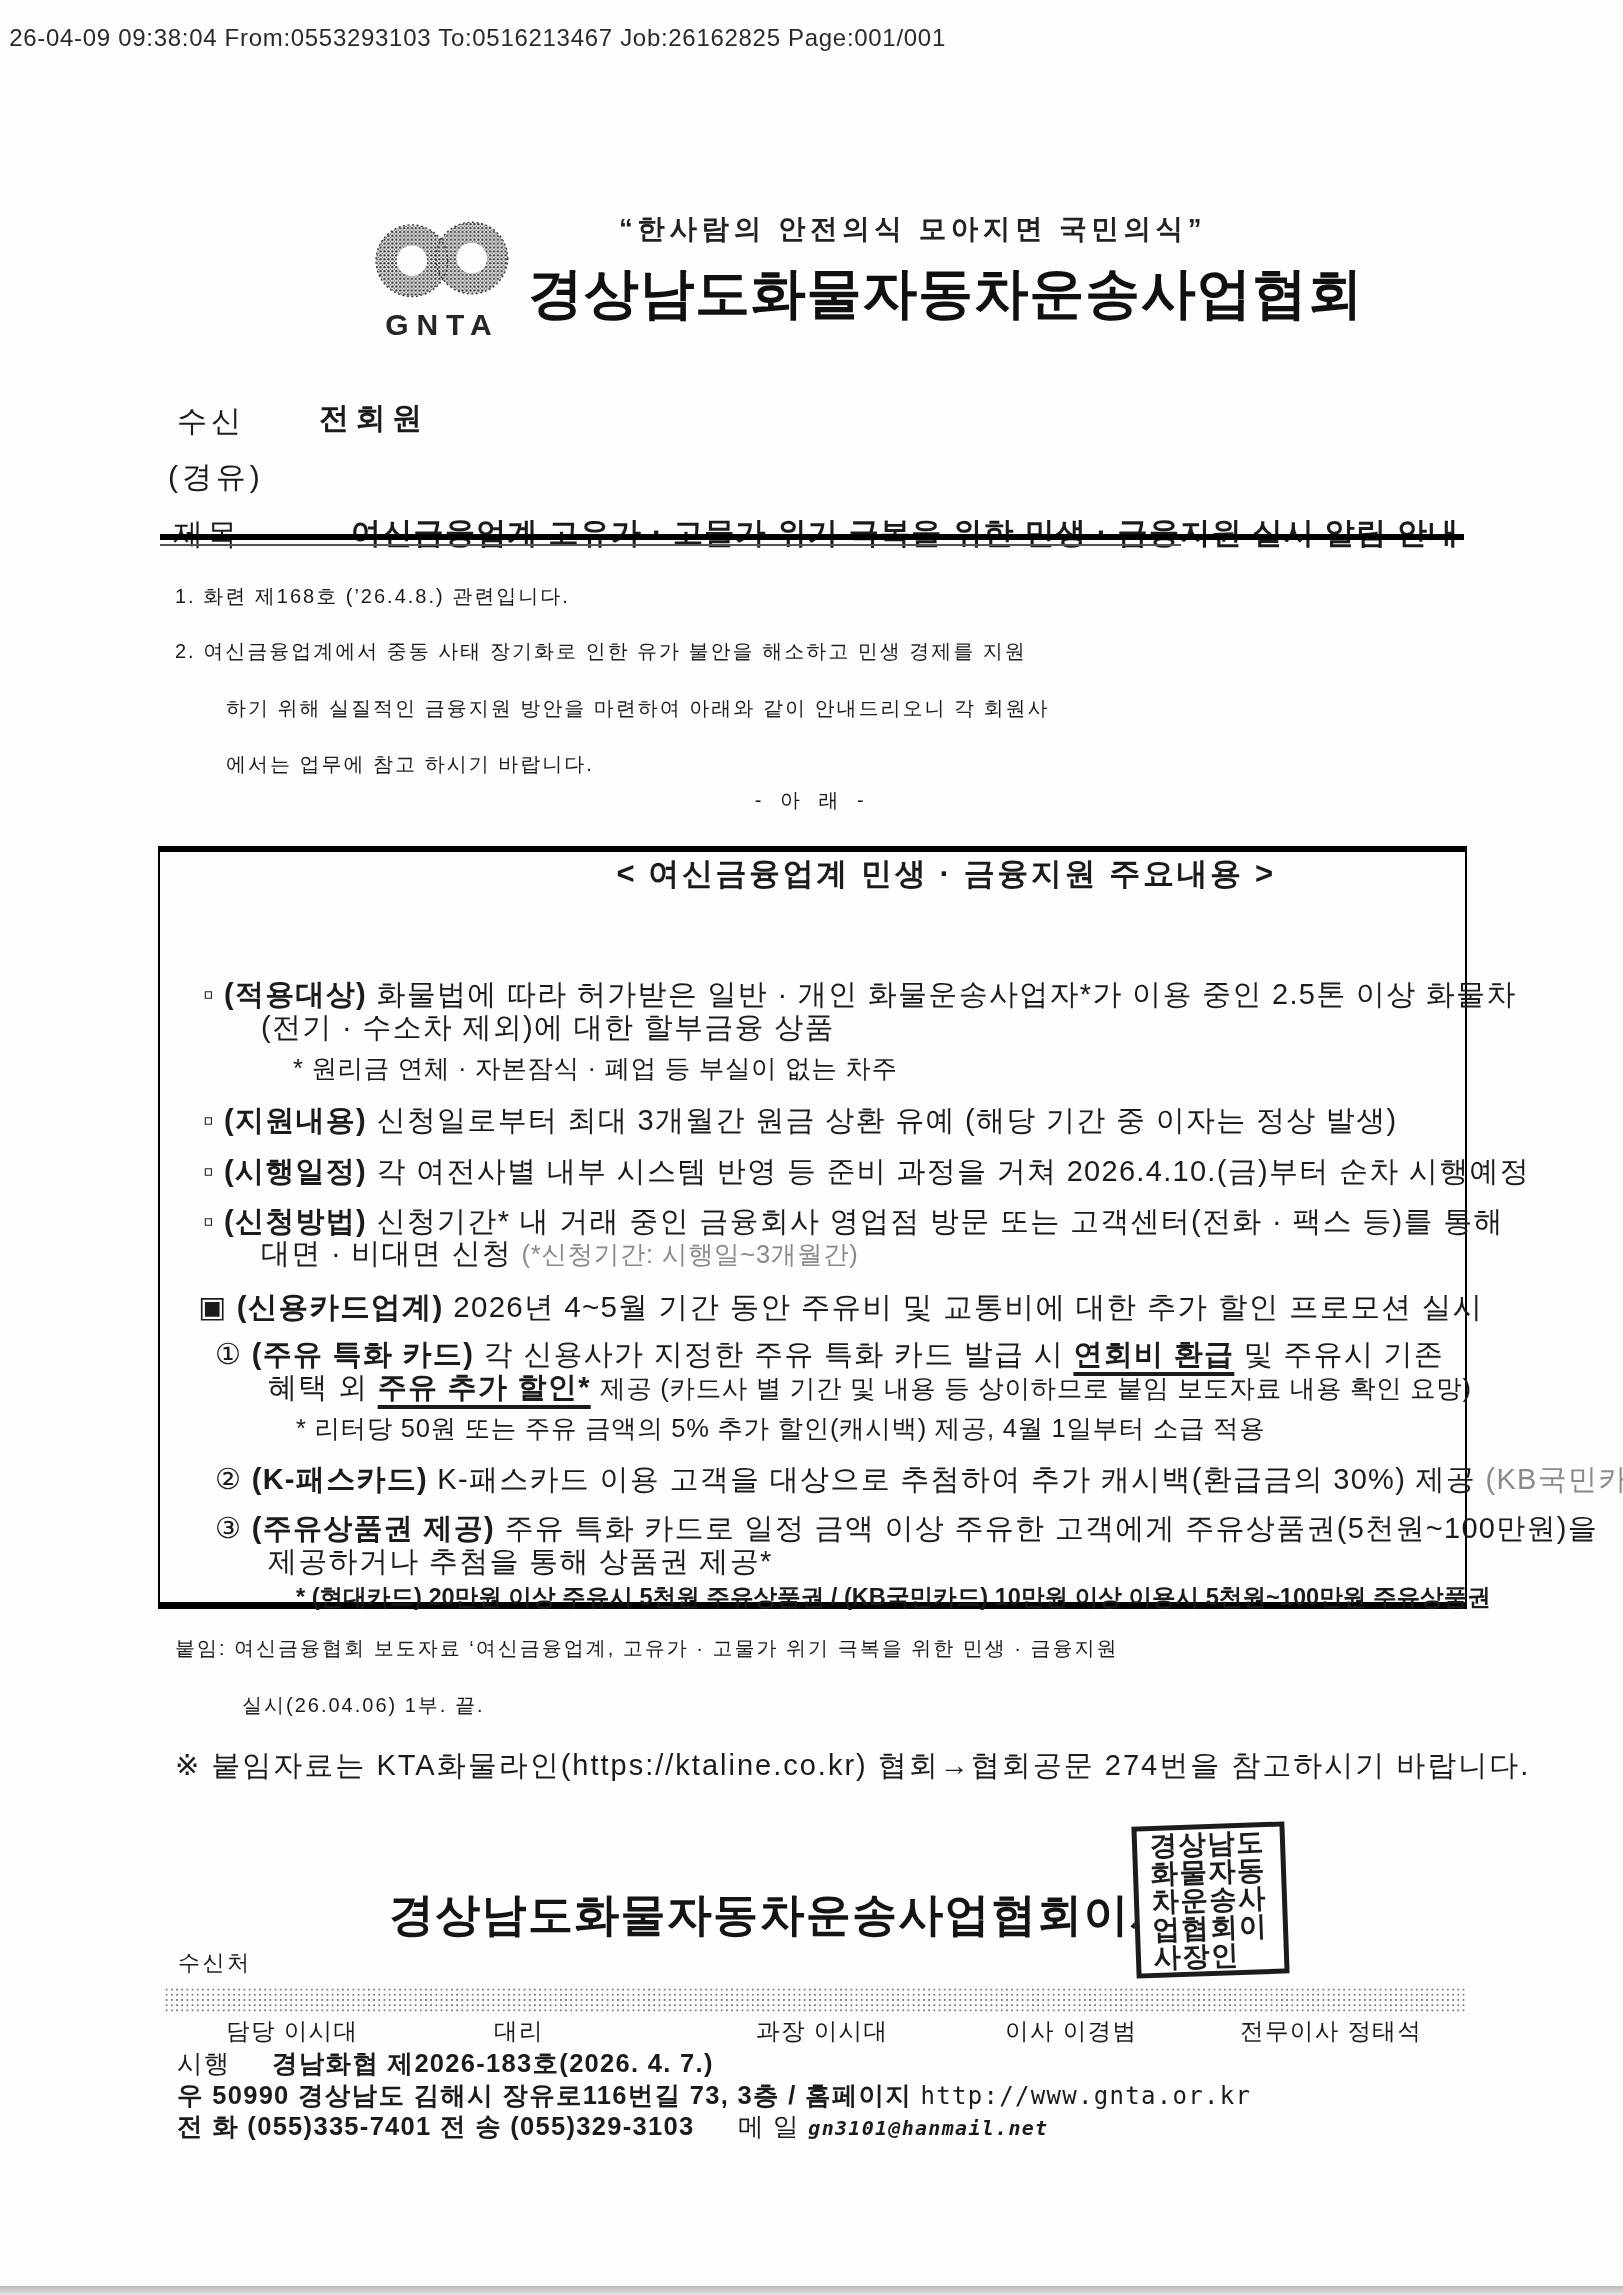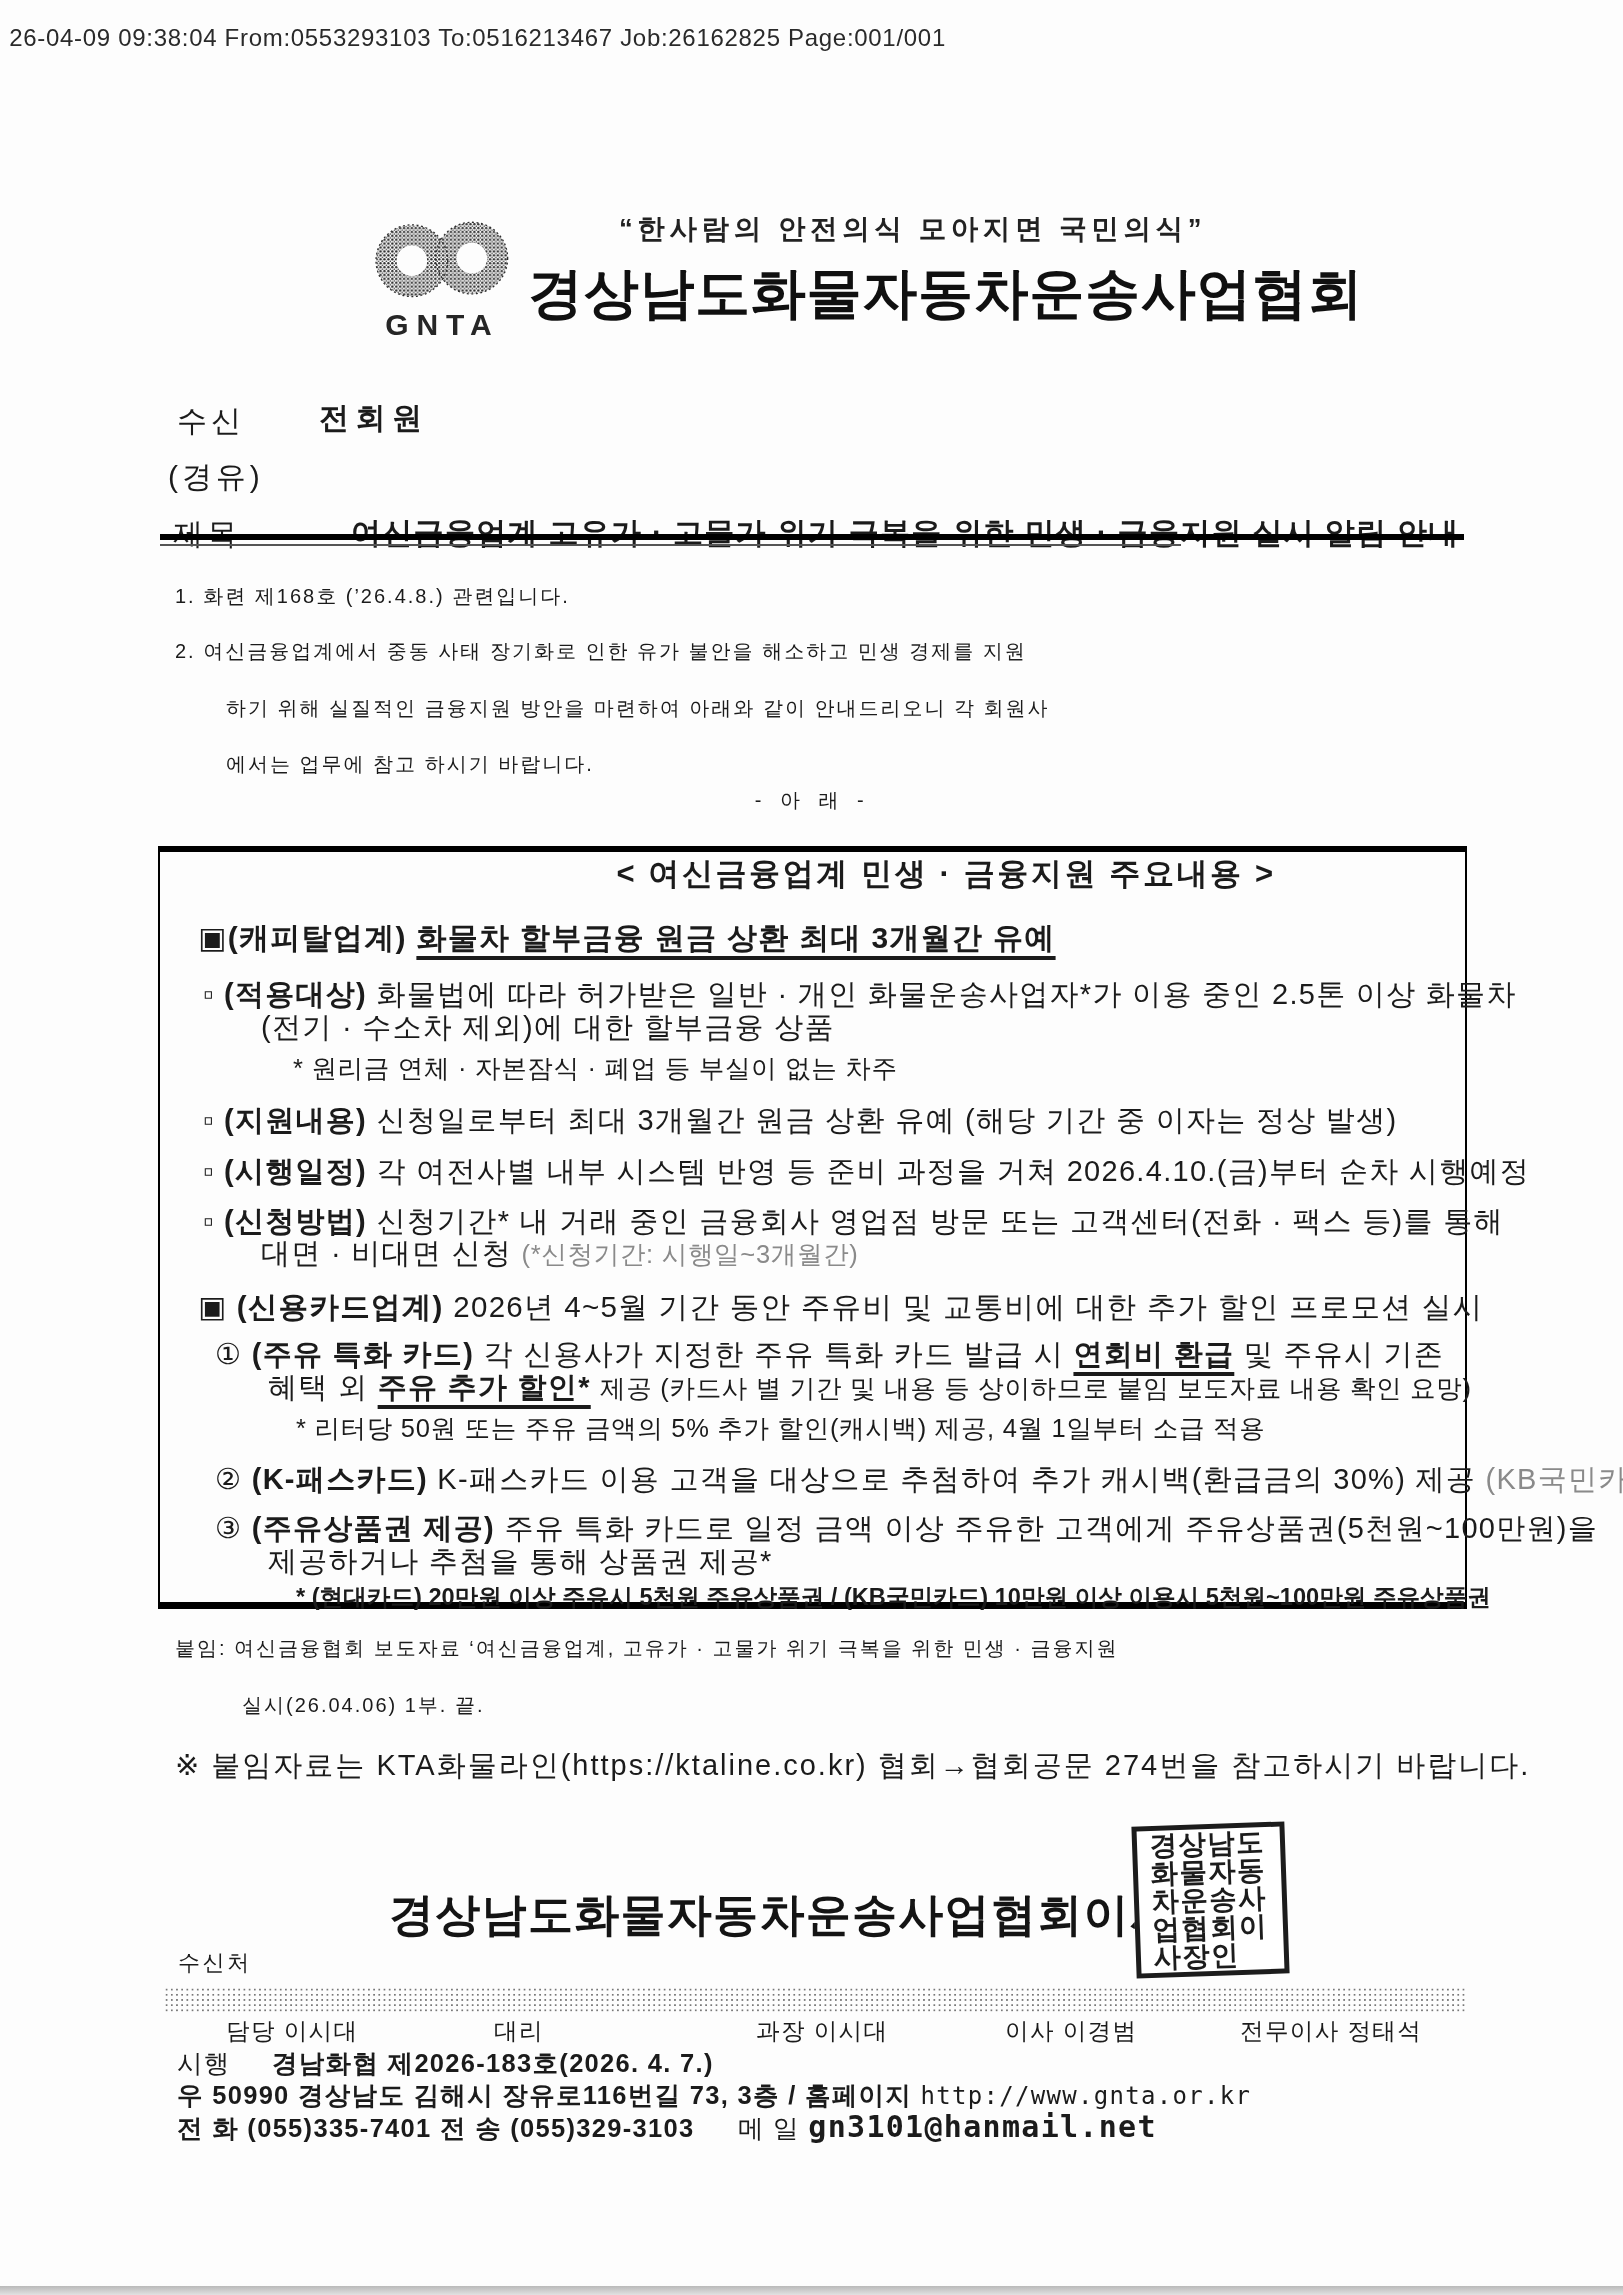--- a/index.html
+++ b/index.html
@@ -79,24 +79,20 @@
 
   <div class="abs body-text" style="left:175px;top:583px;">1. 화련 제168호 (’26.4.8.) 관련입니다.</div>
   <div class="abs body-text" style="left:175px;top:638px;">2. 여신금융업계에서 중동 사태 장기화로 인한 유가 불안을 해소하고 민생 경제를 지원</div>
   <div class="abs body-text" style="left:226px;top:695px;">하기 위해 실질적인 금융지원 방안을 마련하여 아래와 같이 안내드리오니 각 회원사</div>
   <div class="abs body-text" style="left:226px;top:751px;">에서는 업무에 참고 하시기 바랍니다.</div>
   <div class="abs body-text" style="left:158px;top:787px;width:1309px;text-align:center;letter-spacing:6.5px;">- 아    래 -</div>
 
   <div class="abs box"></div>
   <div class="abs box-title">&lt; 여신금융업계 민생 · 금융지원 주요내용 &gt;</div>
 
-  <div class="abs box-line" style="left:198px;top:918px;font-size:30px;">
-    <span class="b">▣</span><span class="b">(캐피탈업계)</span>
-    <span class="b u">화물차 할부금융 원금 상환 최대 3개월간 유예</span>
-  </div>
 
   <div class="abs box-line" style="left:203px;top:975px;">
     <span>▫</span>
     <span class="b">(적용대상)</span>
     <span>화물법에 따라 허가받은 일반 · 개인 화물운송사업자*가 이용 중인 2.5톤 이상 화물차</span>
   </div>
   <div class="abs box-line" style="left:261px;top:1008px;">(전기 · 수소차 제외)에 대한 할부금융 상품</div>
   <div class="abs box-note" style="left:293px;top:1051px;">* 원리금 연체 · 자본잠식 · 폐업 등 부실이 없는 차주</div>
 
   <div class="abs box-line" style="left:203px;top:1101px;">
@@ -178,18 +174,18 @@
     <span>시행</span>
     <span class="b" style="margin-left:33px;">경남화협 제2026-183호(2026. 4. 7.)</span>
   </div>
   <div class="abs footer-line" style="left:177px;top:2078px;">
     <span class="b">우 50990 경상남도 김해시 장유로116번길 73, 3층 / 홈페이지</span>
     <span class="mono" style="font-size:24px;margin-top:36px;">http://www.gnta.or.kr</span>
   </div>
   <div class="abs footer-line" style="left:177px;top:2109px;">
     <span class="b">전 화 (055)335-7401  전 송 (055)329-3103</span>
     <span style="margin-left:35px;">메 일</span>
-    <span class="mono b" style="font-size:30px;">gn3101@hanmail.net</span>
+    <span class="mono b" style="font-size:20px;font-style:italic;">gn3101@hanmail.net</span>
   </div>
 
   <div class="abs bottom-strip"></div>
 </div>
 
 
 </body></html>

